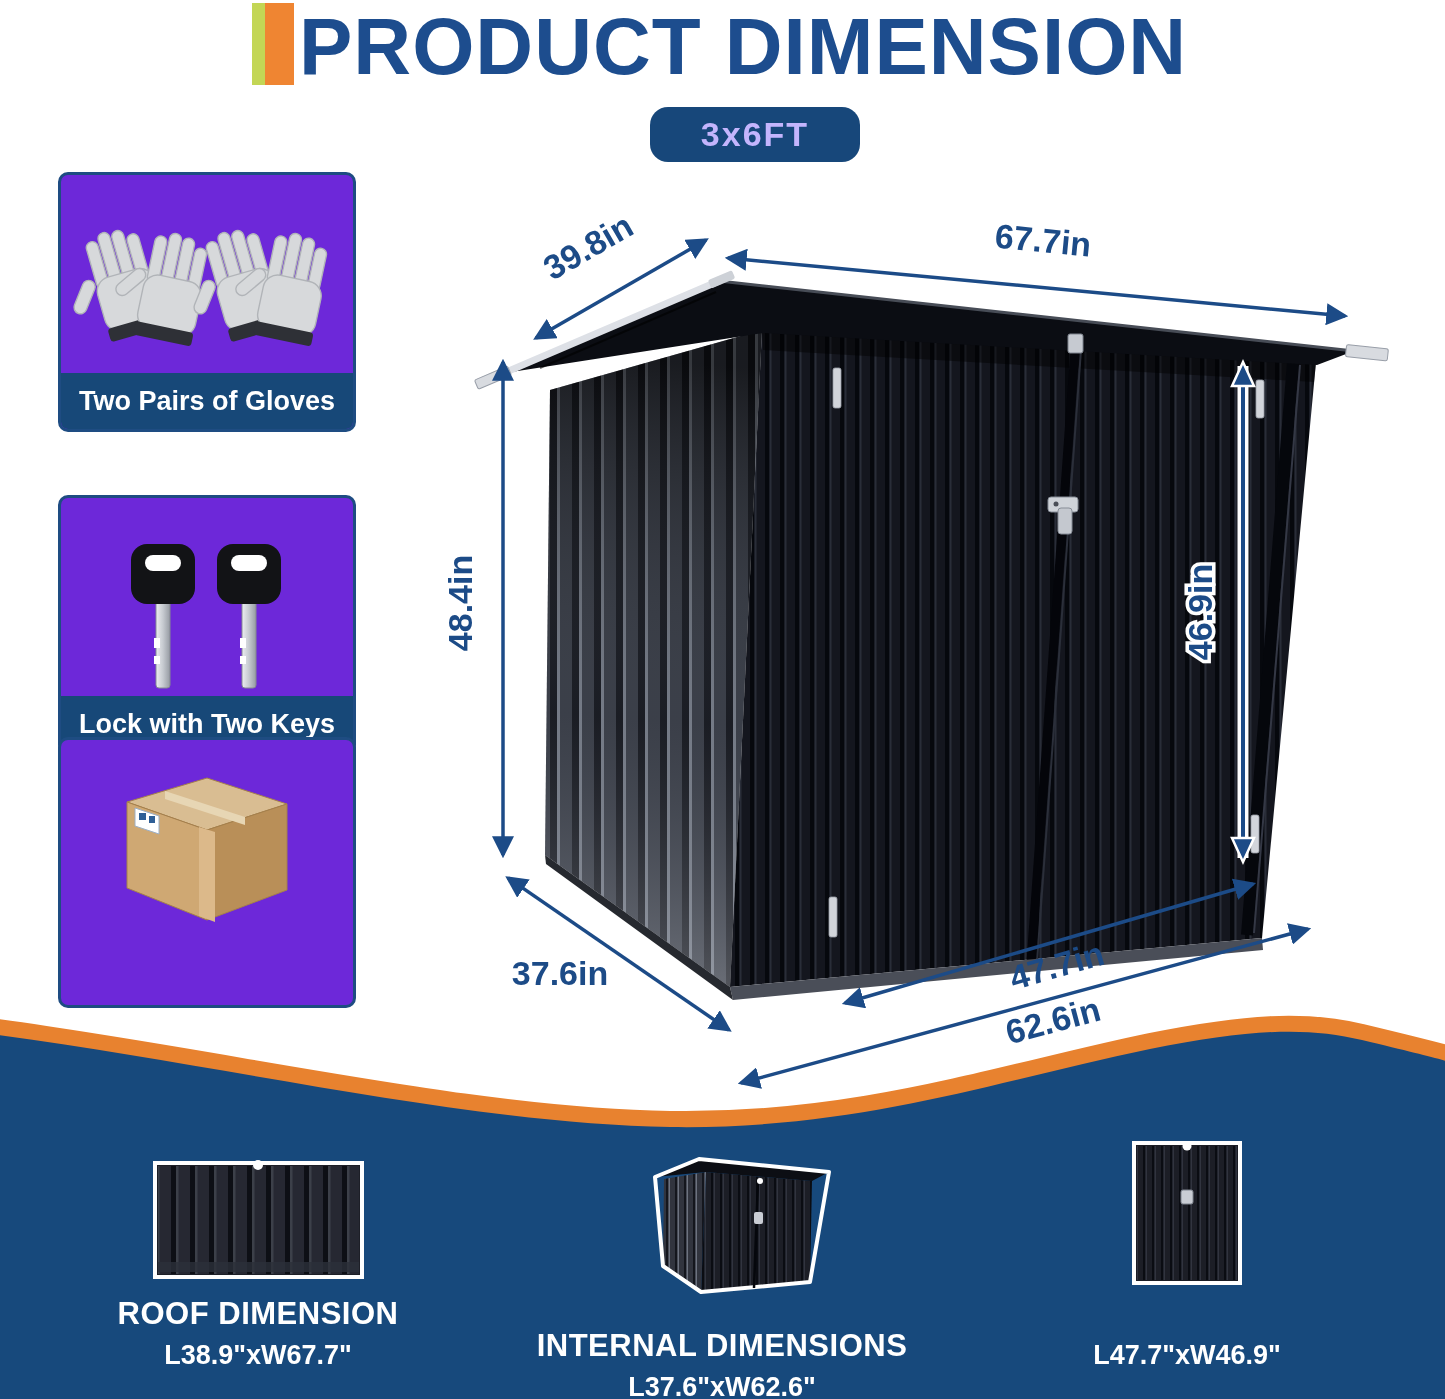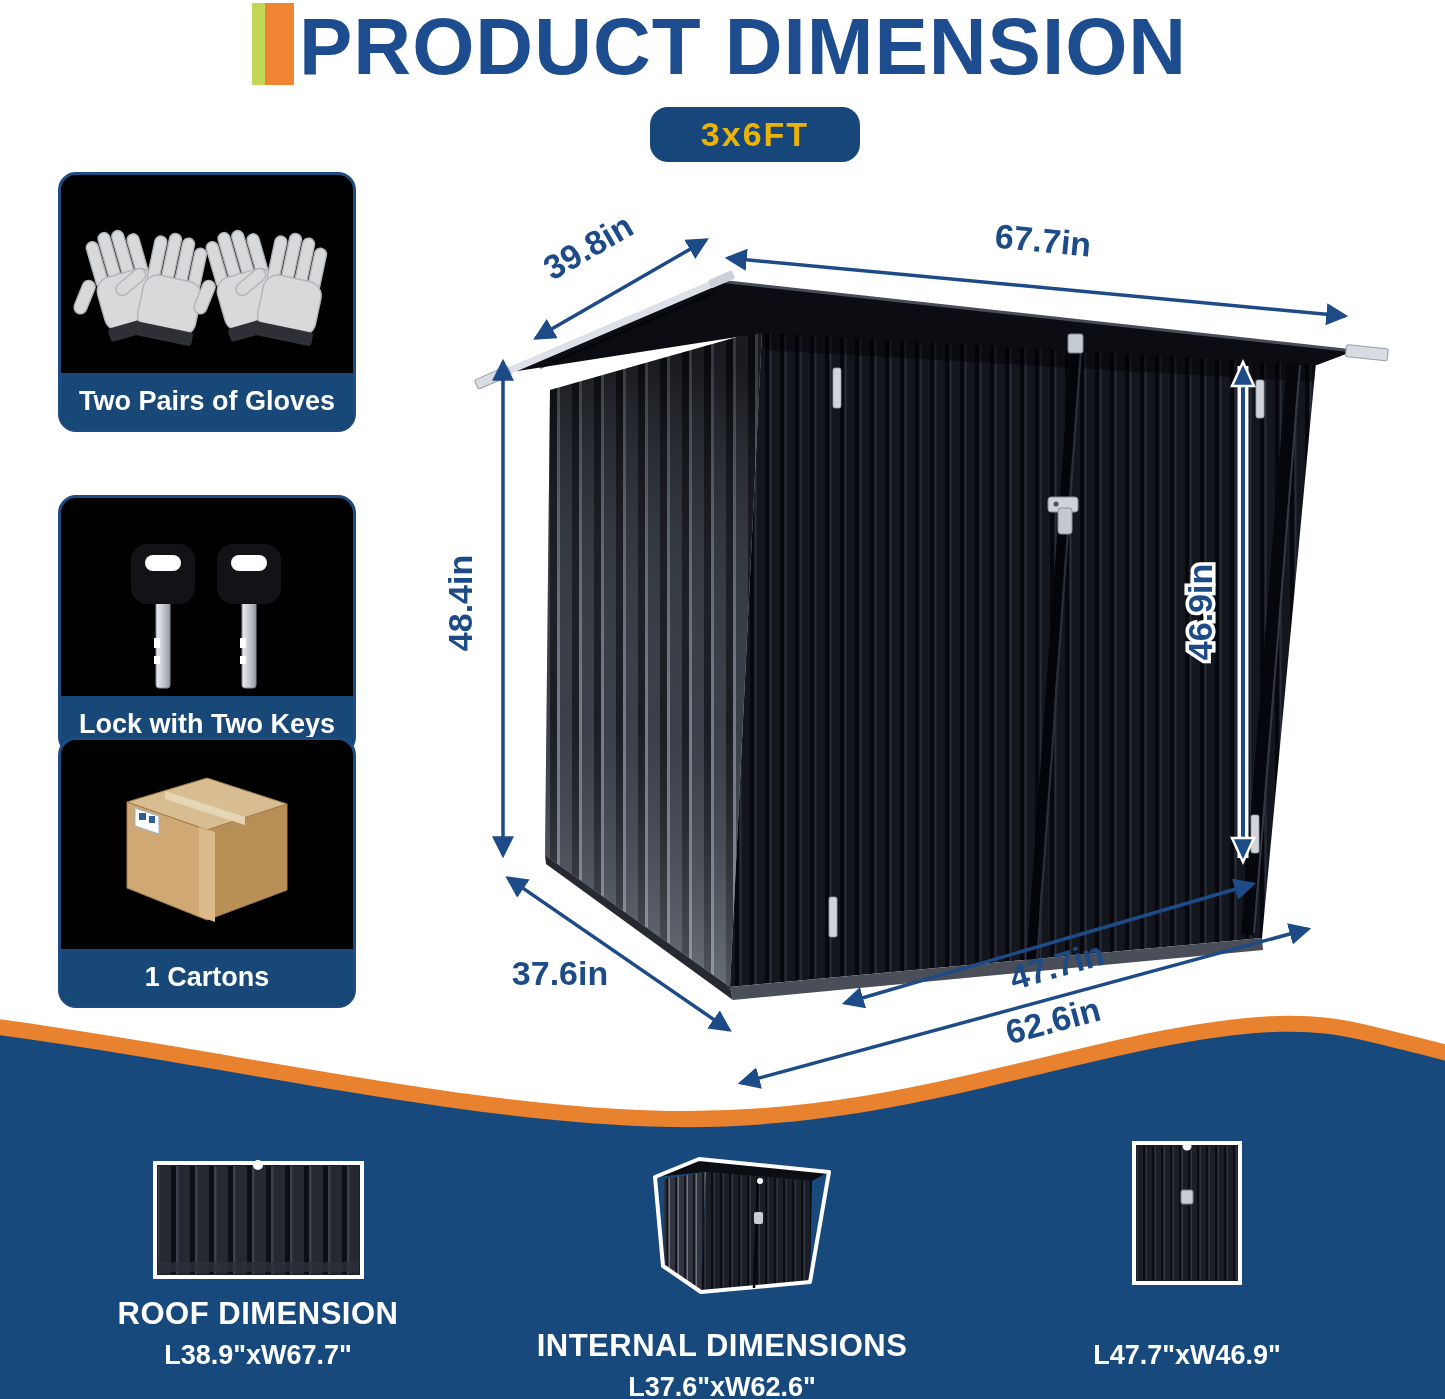--- a/index.html
+++ b/index.html
@@ -5,25 +5,25 @@
   html,body{margin:0;padding:0;background:#fff;}
   #canvas{position:relative;width:1445px;height:1399px;background:#fff;overflow:hidden;
           font-family:"Liberation Sans",sans-serif;}
   
   .accent{position:absolute;top:3px;}
   .accent.green{left:252px;width:13px;height:82px;background:#c3d655;}
   .accent.orange{left:265px;width:29px;height:82px;background:#ef8532;}
   #page-title{position:absolute;left:298px;top:6px;margin:1px;font-size:80px;line-height:80px;
               font-weight:bold;letter-spacing:1px;color:#1d4d8e;white-space:nowrap;}
   #size-badge{position:absolute;left:650px;top:107px;width:210px;height:55px;background:#17477a;
-              border-radius:18px;color:#eab308;font-size:34px;font-weight:bold;letter-spacing:2px;
+              border-radius:18px;color:#c4b5fd;font-size:34px;font-weight:bold;letter-spacing:2px;
               display:flex;align-items:center;justify-content:center;}
   
-  .side-card{position:absolute;left:58px;width:298px;background:#000000;border:3px solid #1e4c82;
-             border-radius:18px;overflow:hidden;box-sizing:border-box;}
+  .side-card{position:absolute;left:58px;width:298px;background:#6d28d9;border:3px solid #1e4c82;
+             border-radius:10px;overflow:hidden;box-sizing:border-box;}
   .side-card .band{position:absolute;left:0;right:0;bottom:0;height:56px;background:#174878;
              color:#fff;font-size:27px;font-weight:bold;display:flex;align-items:center;justify-content:center;}
   .side-card svg{display:block;}
   #card-gloves{top:172px;height:260px;}
   #card-keys{top:455px;height:260px;margin-top:40px;}
   #card-carton{top:737px;height:271px;}
   
   #scene{position:absolute;left:0;top:0;}
   .dim{font-size:34px;font-weight:bold;fill:#1c4b87;}
   
@@ -93,21 +93,20 @@
         <polygon points="66,62 146,38 226,64 146,90" fill="#d9bd92"></polygon>
         <polygon points="66,62 146,90 146,180 66,148" fill="#cfa873"></polygon>
         <polygon points="146,90 226,64 226,150 146,180" fill="#b98f58"></polygon>
       </g>
       <polygon points="104,51 184,77 184,85 104,59" fill="#e7d6b4"></polygon>
       <polygon points="138,87 154,92 154,182 138,176" fill="#dcb98a"></polygon>
       <polygon points="74,68 98,76 98,94 74,86" fill="#ffffff" stroke="#9db0c6" stroke-width="1"></polygon>
       <rect x="78" y="73" width="7" height="7" fill="#2f5f96"></rect>
       <rect x="88" y="76" width="6" height="7" fill="#2f5f96"></rect>
     </svg>
-    <div class="band">1 Cartons</div>
   </div>
 
   <svg id="scene" width="1445" height="1399" viewBox="0 0 1445 1399">
     <defs>
       <marker id="ah" viewBox="0 0 10 10" refX="8.5" refY="5" markerWidth="6.3" markerHeight="6.3" orient="auto-start-reverse">
         <path d="M0,0L10,5L0,10Z" fill="#1c4b87"></path>
       </marker>
       <linearGradient id="gWall" x1="650" y1="360" x2="600" y2="1010" gradientUnits="userSpaceOnUse">
         <stop offset="0" stop-color="#000000" stop-opacity="0.55"></stop>
         <stop offset="0.55" stop-color="#555b63" stop-opacity="0.10"></stop>

